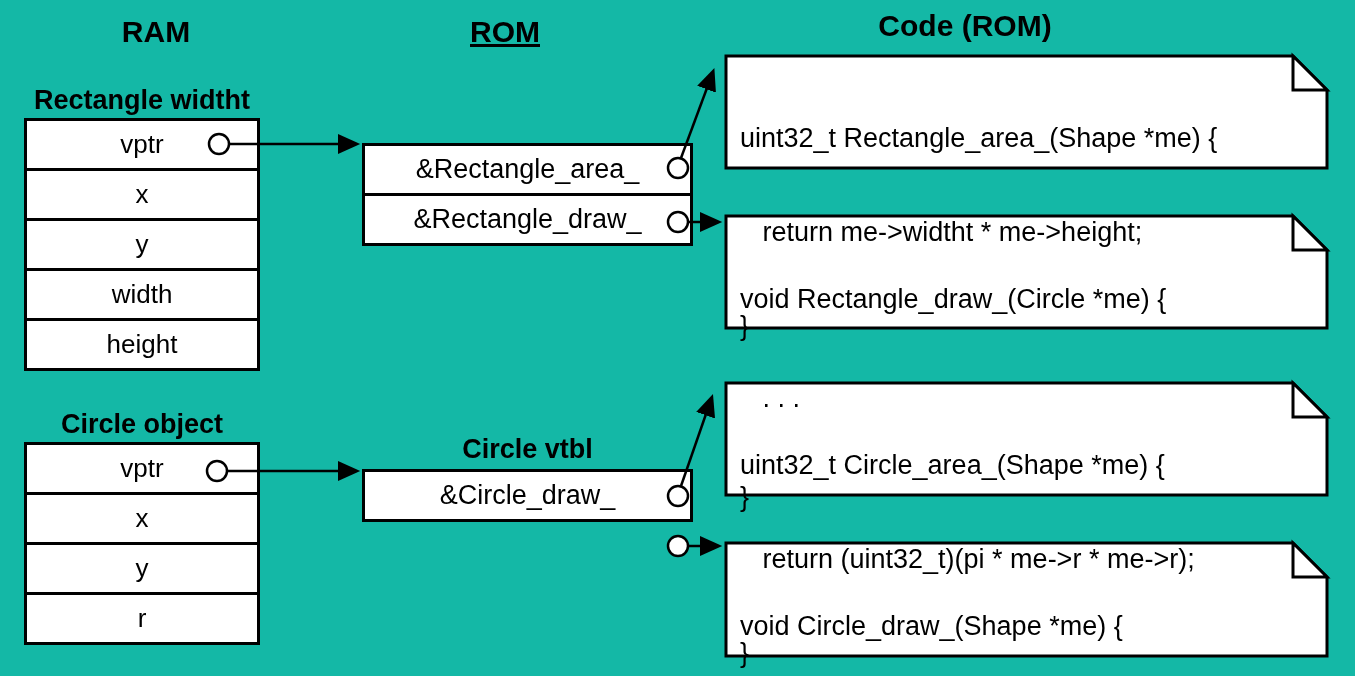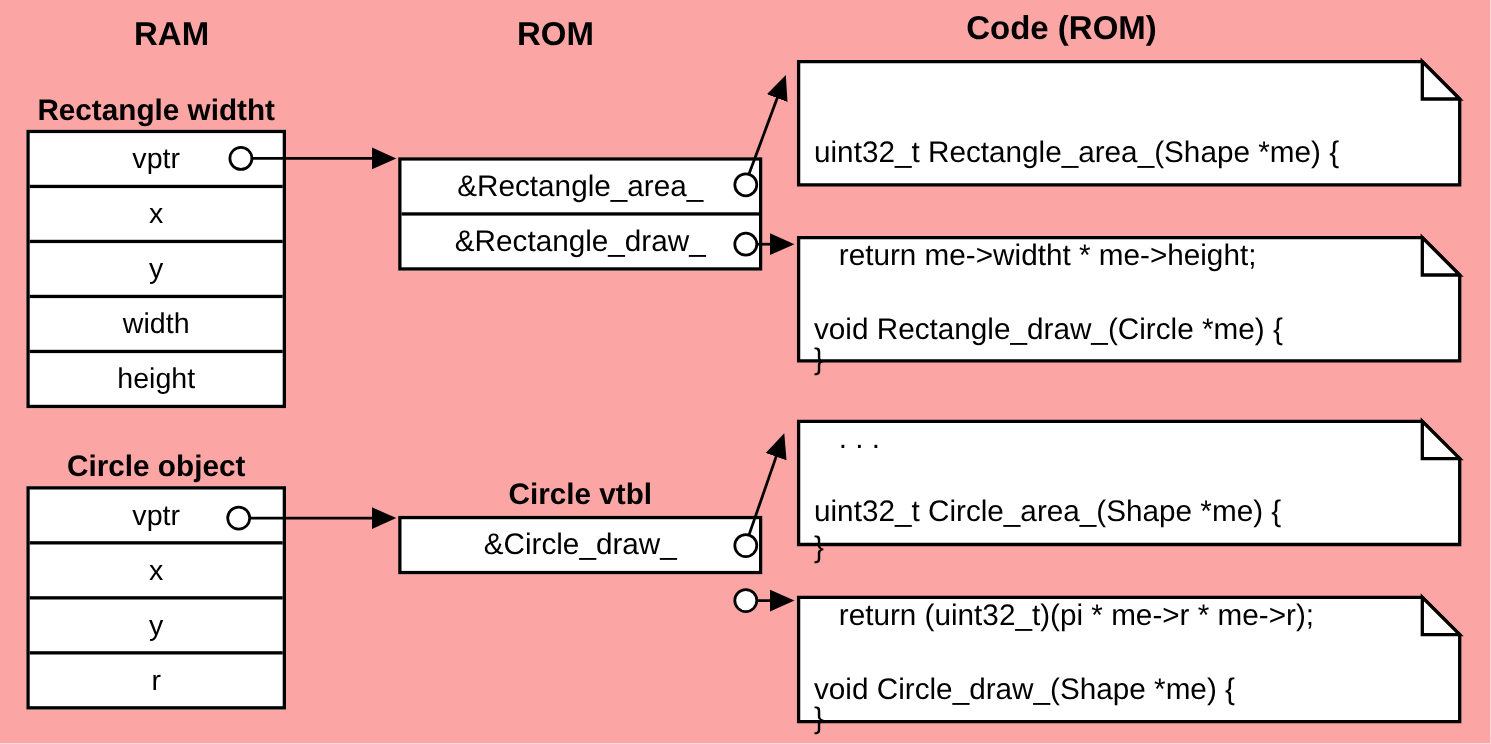--- a/index.html
+++ b/index.html
@@ -4,21 +4,21 @@
 <style>
   html, body {
     margin: 0;
     padding: 0;
     background: #ffffff;
   }
   #stage {
     position: relative;
     width: 1355px;
     height: 676px;
-    background: #fca5a5;
+    background: #14b8a6;
     font-family: "Liberation Sans", sans-serif;
     color: #000000;
     overflow: hidden;
   }
   .col-header {
     position: absolute;
     text-align: center;
     font-weight: bold;
     font-size: 30px;
     line-height: 32px;
@@ -70,21 +70,21 @@
   .note-text.sparse .code-line {
     line-height: 37px;
   }
 </style>
 </head>
 <body>
 
 <div id="stage">
 
   <div class="col-header" style="left:24px; top:16px; width:264px;">RAM</div>
-  <div class="col-header" style="left:362px; top:16px; width:286px;">ROM</div>
+  <div class="col-header" style="left:362px; top:16px; width:286px;text-decoration:underline;">ROM</div>
   <div class="col-header" style="left:726px; top:10px; width:478px;">Code (ROM)</div>
 
   <div class="diagram-title" style="left:14px; top:85px; width:256px;">Rectangle widtht</div>
   <div class="mem-table" style="left:24px; top:118px; width:230px;">
     <div class="cell">vptr</div>
     <div class="cell">x</div>
     <div class="cell">y</div>
     <div class="cell">width</div>
     <div class="cell">height</div>
   </div>

